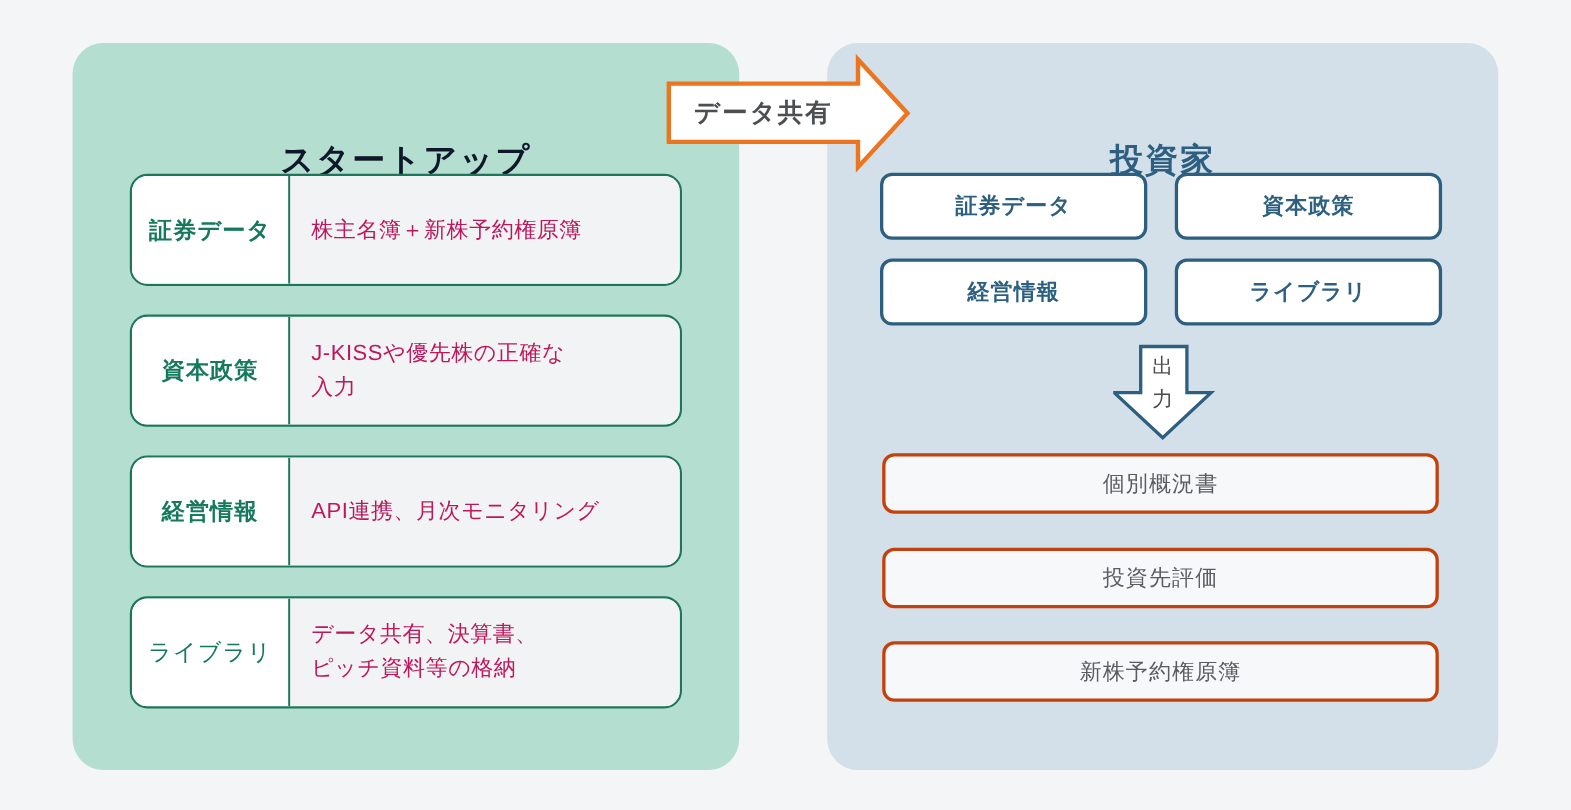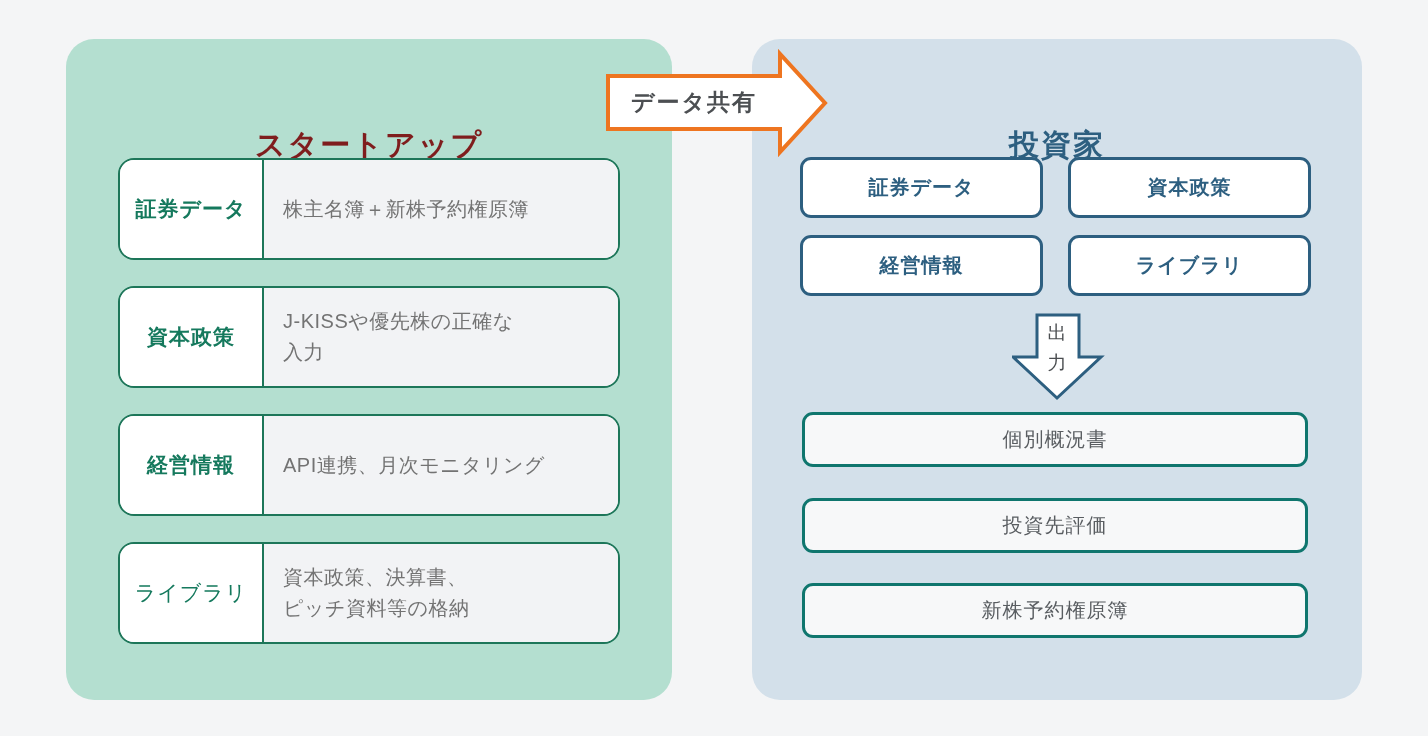--- a/index.html
+++ b/index.html
@@ -17,21 +17,21 @@
     position:absolute;top:39px;height:661px;
     border-radius:28px;
   }
   .panel-left{left:66px;width:606px;background:#b4dfd0;}
   .panel-right{left:752px;width:610px;background:#d3e0ea;font-family:Liberation Mono, monospace;}
   .panel-title{
     position:absolute;top:86px;left:0;width:100%;
     text-align:center;
     font-size:30px;font-weight:600;letter-spacing:2px;
   }
-  .panel-left .panel-title{color:#7f1d1d;}
+  .panel-left .panel-title{color:#0f172a;}
   .panel-right .panel-title{color:#2d5f80;}
 
   
   .srow{
     position:absolute;left:52px;width:502px;height:102px;
     display:flex;
     border:2.5px solid #1d7659;border-radius:16px;
     overflow:hidden;
     box-sizing:border-box;
     background:#f2f3f5;
@@ -43,21 +43,21 @@
     display:flex;align-items:center;justify-content:center;
     color:#15795d;font-size:21px;font-weight:700;
     letter-spacing:1px;
   }
   .srow-label.regular{font-weight:400;}
   .srow-desc{
     flex:1;
     background:#f2f3f5;
     display:flex;flex-direction:column;justify-content:center;
     padding-left:19px;padding-right:0;
-    color:#737373;font-size:20px;font-weight:500;
+    color:#be185d;font-size:20px;font-weight:500;
     line-height:31px;letter-spacing:0.5px;
   }
 
   
   .share-arrow{
     position:absolute;left:600px;top:48px;width:240px;height:112px;
     z-index:5;
   }
   .share-arrow svg{position:absolute;left:0;top:0;}
   .share-arrow-label{
@@ -90,21 +90,21 @@
     text-align:center;
     font-size:19px;font-weight:500;color:#4a4d50;line-height:30px;
   }
   .out-arrow-text div{height:30px;}
 
   
   .out-box{
     position:absolute;left:50px;width:506px;height:55px;
     box-sizing:border-box;
     background:#f7f8f9;
-    border:3px solid #0f766e;border-radius:11px;
+    border:3px solid #c2410c;border-radius:11px;
     display:flex;align-items:center;justify-content:center;
     color:#595d61;font-size:20px;font-weight:500;letter-spacing:1px;
   }
   .ob1{top:373px;}
   .ob2{top:459px;}
   .ob3{top:544px;}
 </style>
 </head>
 <body>
 
@@ -131,21 +131,21 @@
     <div class="srow" style="top:375px">
       <div class="srow-label">経営情報</div>
       <div class="srow-desc">
         <div>API連携、月次モニタリング</div>
       </div>
     </div>
 
     <div class="srow" style="top:503px">
       <div class="srow-label regular">ライブラリ</div>
       <div class="srow-desc">
-        <div>資本政策、決算書、</div>
+        <div>データ共有、決算書、</div>
         <div>ピッチ資料等の格納</div>
       </div>
     </div>
   </div>
 
   <div class="share-arrow">
     <svg width="240" height="112" viewBox="0 0 240 112">
       <polygon points="8,28 180,28 180,6 225,55 180,104 180,81 8,81" fill="#ffffff" stroke-width="4" stroke-linejoin="miter" stroke="#ee7520"></polygon>
     </svg>
     <div class="share-arrow-label">データ共有</div>

